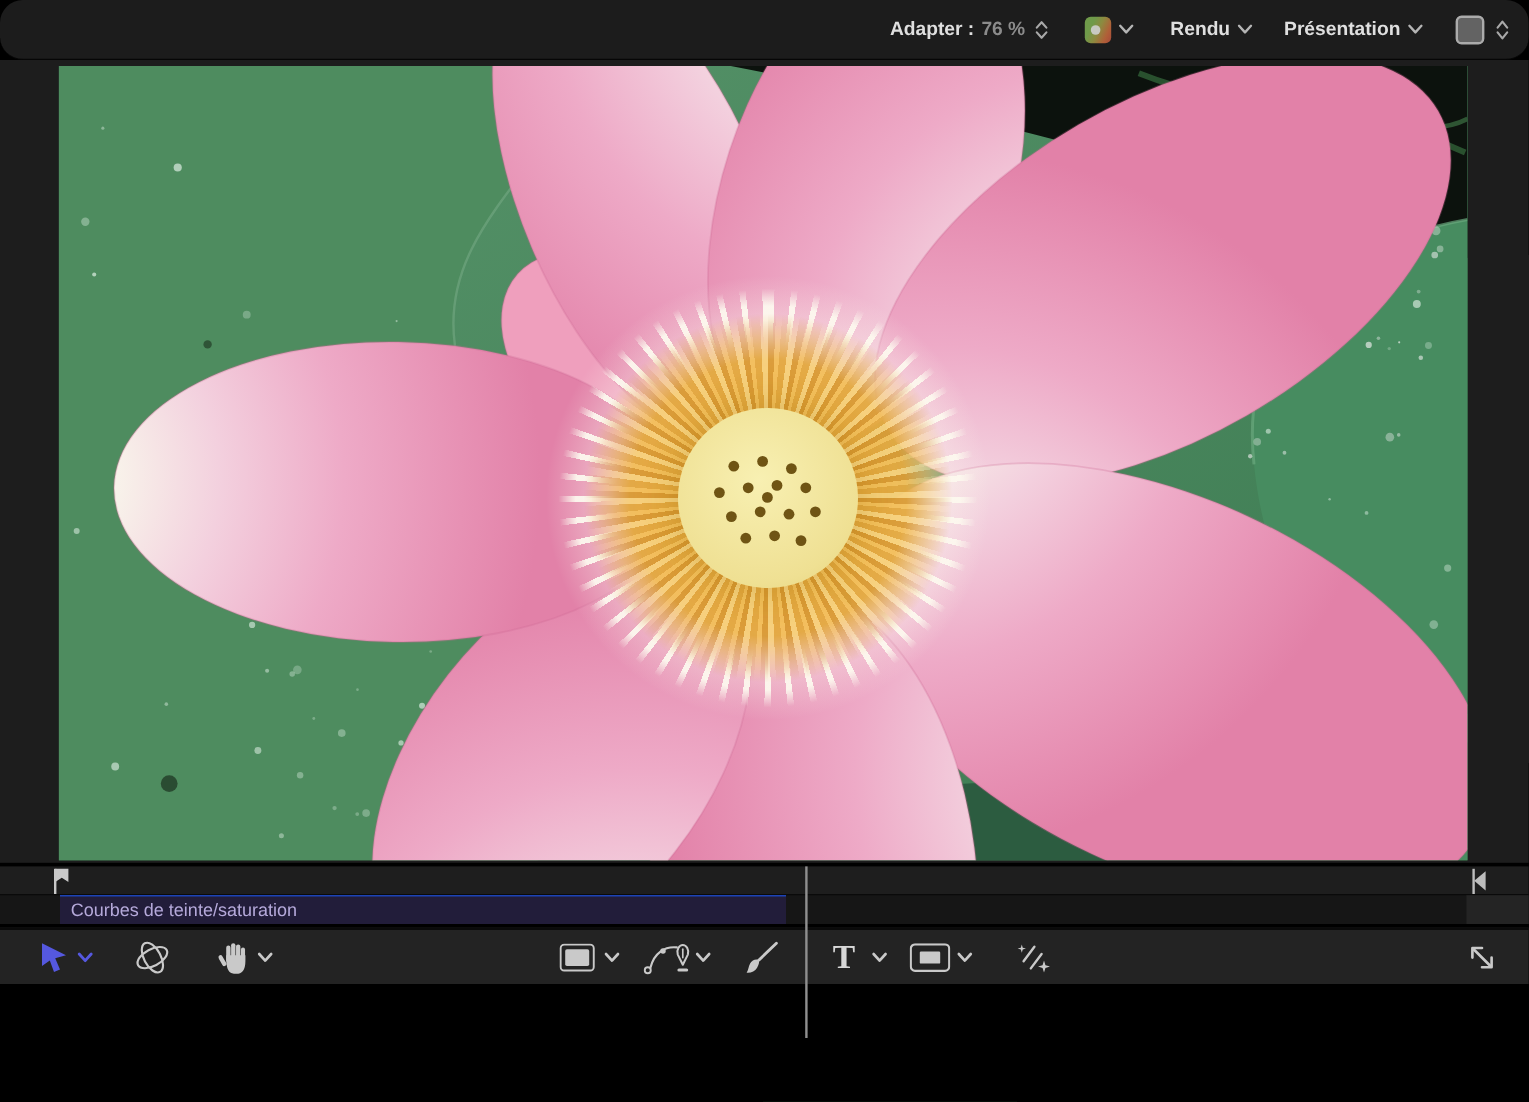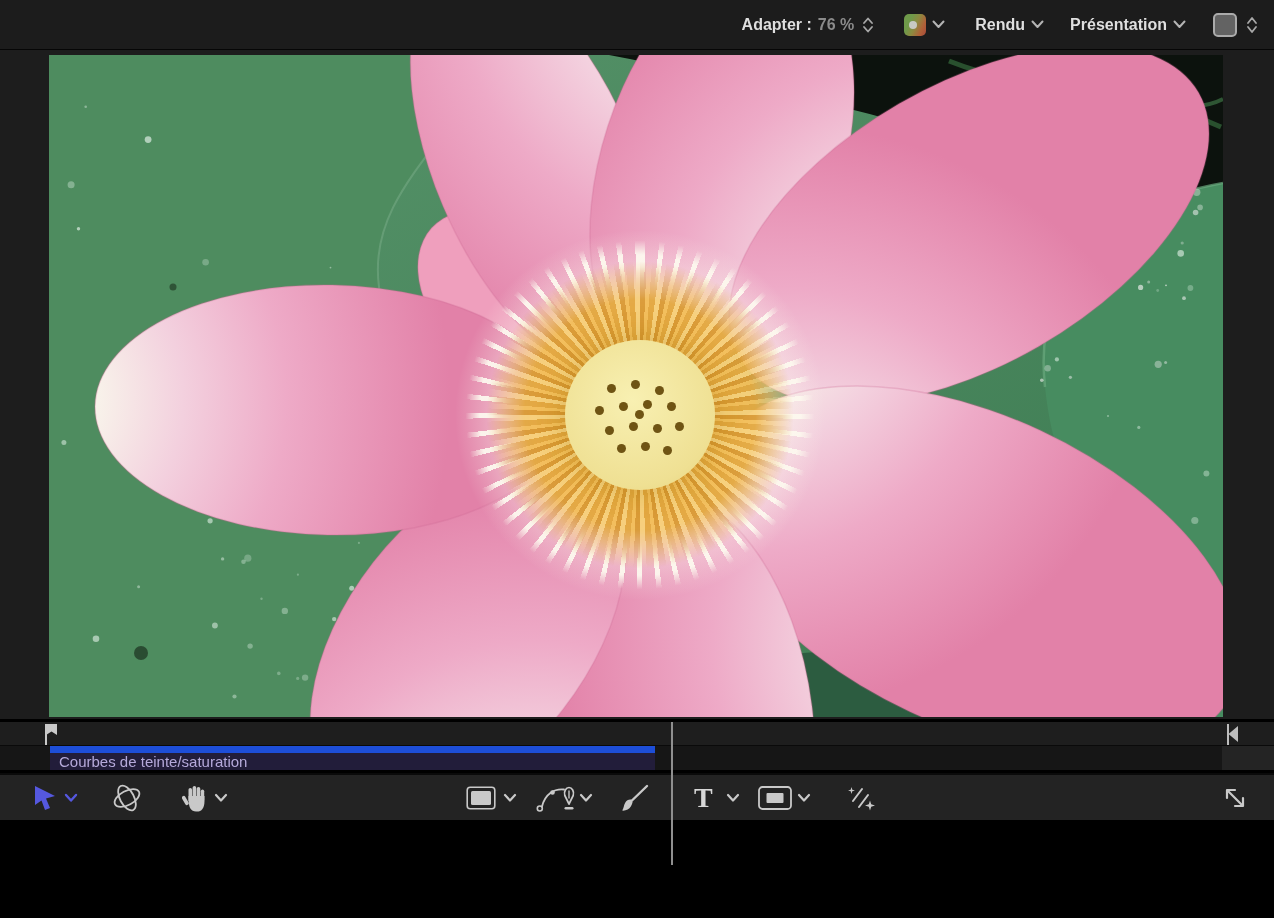--- a/index.html
+++ b/index.html
@@ -1,21 +1,21 @@
 <!DOCTYPE html>
 <html style="--accent: #5558df; --header-bg: #1c1c1c; --canvas-bg: #1d1d1d; --toolbar-bg: #232323; --ruler-bg: #1e1e1e; --row-bg: #161616; --row-after-bg: #242424; --clip-bg: #221d3a; --clip-text: #b5a9da; --icon-gray: #c9c9c9; --text-bright: #dfdfdf; --text-dim: #8b8b8b; --playhead-color: #8f8f8f; --leaf-base: #4e8c5f; --leaf-right: #478c60; --leaf-dark: #2c5c40; --water-dark: #0c120d; --petal-pink: #e993b5; --pod-yellow: #efe093; --stamen-orange: #e5a93c;"><head>
 <meta charset="utf-8">
 <style>
   html,body{margin:0;padding:0;background:#000;}
   body{width:1274px;height:918px;overflow:hidden;font-family:"Liberation Sans",sans-serif;-webkit-font-smoothing:antialiased;}
   .window{position:relative;width:1274px;height:918px;background:#000;}
 
   
   .top-bar{position:absolute;left:0;top:0;width:1274px;height:50px;background:var(--header-bg,#1c1c1c);
-    display:flex;align-items:center;justify-content:flex-end;box-sizing:border-box;padding-right:16px;border-bottom:1px solid #060606;}
+    display:flex;align-items:center;justify-content:flex-end;box-sizing:border-box;padding-right:16px;border-bottom:1px solid #060606;border-radius:19px;}
   .tb-group{display:flex;align-items:center;}
   .tb-label{font-size:16px;font-weight:700;color:var(--text-bright,#dfdfdf);white-space:pre;}
   .tb-dim{color:var(--text-dim,#8b8b8b);}
   .chev{margin-left:6px;display:block;}
   .stepper{margin-left:8px;display:block;}
   .swatch{width:22px;height:22px;border-radius:5px;position:relative;
     background:linear-gradient(115deg,#6f9a4a 28%,#8d8a40 52%,#b06038 78%,#a84a3a 100%);}
   .swatch::after{content:"";position:absolute;left:5px;top:7px;width:8px;height:8px;border-radius:50%;background:#cfcfcf;opacity:.9;}
   .layout-square{display:block;}
   .mr-zoom{margin-right:30px}.mr-swatch{margin-right:30px}.mr-rendu{margin-right:26px}.mr-pres{margin-right:26px}
@@ -44,21 +44,21 @@
     box-shadow:-28px -26px 0 0 #6f5414,-4px -30px 0 0 #6f5414,20px -24px 0 0 #6f5414,
       -40px -4px 0 0 #6f5414,-16px -8px 0 0 #6f5414,8px -10px 0 0 #6f5414,32px -8px 0 0 #6f5414,
       -30px 16px 0 0 #6f5414,-6px 12px 0 0 #6f5414,18px 14px 0 0 #6f5414,40px 12px 0 0 #6f5414,
       -18px 34px 0 0 #6f5414,6px 32px 0 0 #6f5414,28px 36px 0 0 #6f5414;}
 
   
   .ruler{position:absolute;left:0;top:722px;width:1274px;height:23px;background:var(--ruler-bg,#1e1e1e);border-bottom:1px solid #0a0a0a;}
   .track-row{position:absolute;left:0;top:746px;width:1274px;height:24px;background:var(--row-bg,#161616);}
   .row-after{position:absolute;left:1222px;top:0;width:52px;height:24px;background:var(--row-after-bg,#242424);}
   .clip{position:absolute;left:50px;top:0;width:605px;height:24px;background:var(--clip-bg,#221d3a);
-    border-top:7px solid #1d4ed8;box-sizing:border-box;display:flex;align-items:center;padding-left:9px;}
+    border-top:1px solid #1d4ed8;box-sizing:border-box;display:flex;align-items:center;padding-left:9px;}
   .clip span{font-size:15px;color:var(--clip-text,#b5a9da);white-space:nowrap;}
   .marker{position:absolute;}
   .playhead{position:absolute;left:671px;top:722px;width:2px;height:143px;background:var(--playhead-color,#8f8f8f);z-index:30;}
 
   
   .tool-bar{position:absolute;left:0;top:773px;width:1274px;height:45px;background:var(--toolbar-bg,#232323);border-top:2px solid #0a0a0a;box-sizing:content-box;}
   .tool{position:absolute;top:0;height:45px;display:flex;align-items:center;}
   .ic{display:block;}
   .gray-st{stroke:var(--icon-gray,#c9c9c9);fill:none;stroke-linecap:round;stroke-linejoin:round;}
   .gray-f{fill:var(--icon-gray,#c9c9c9);}

